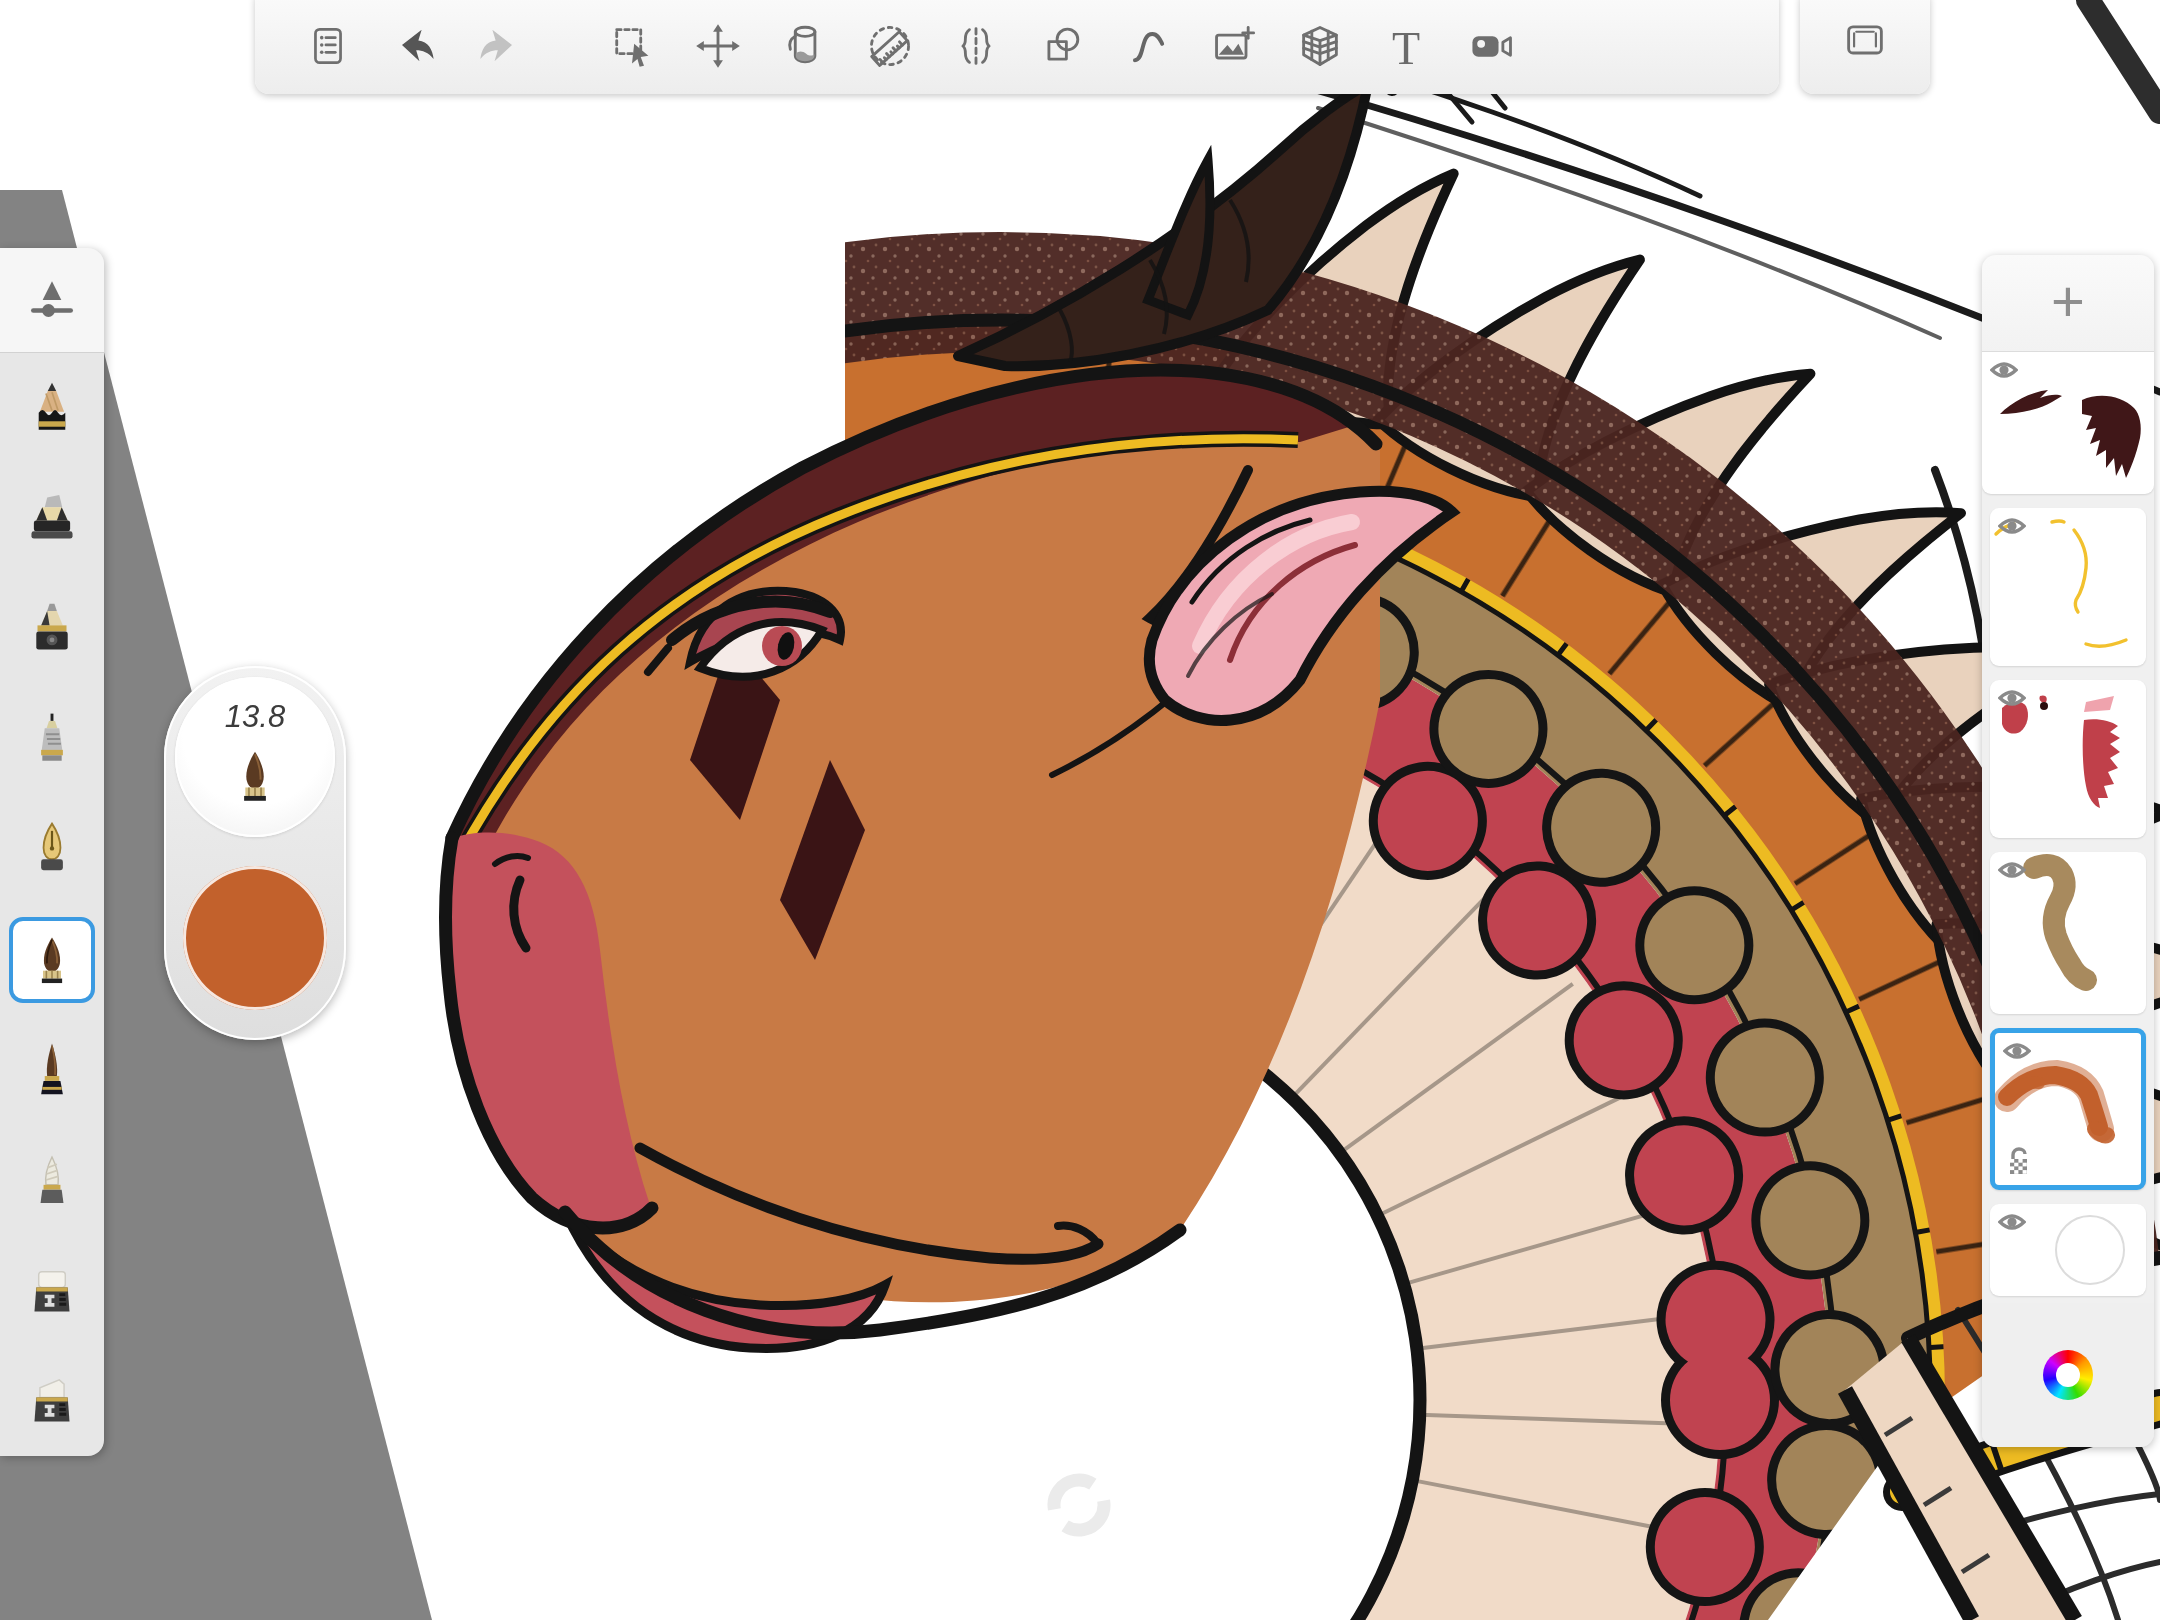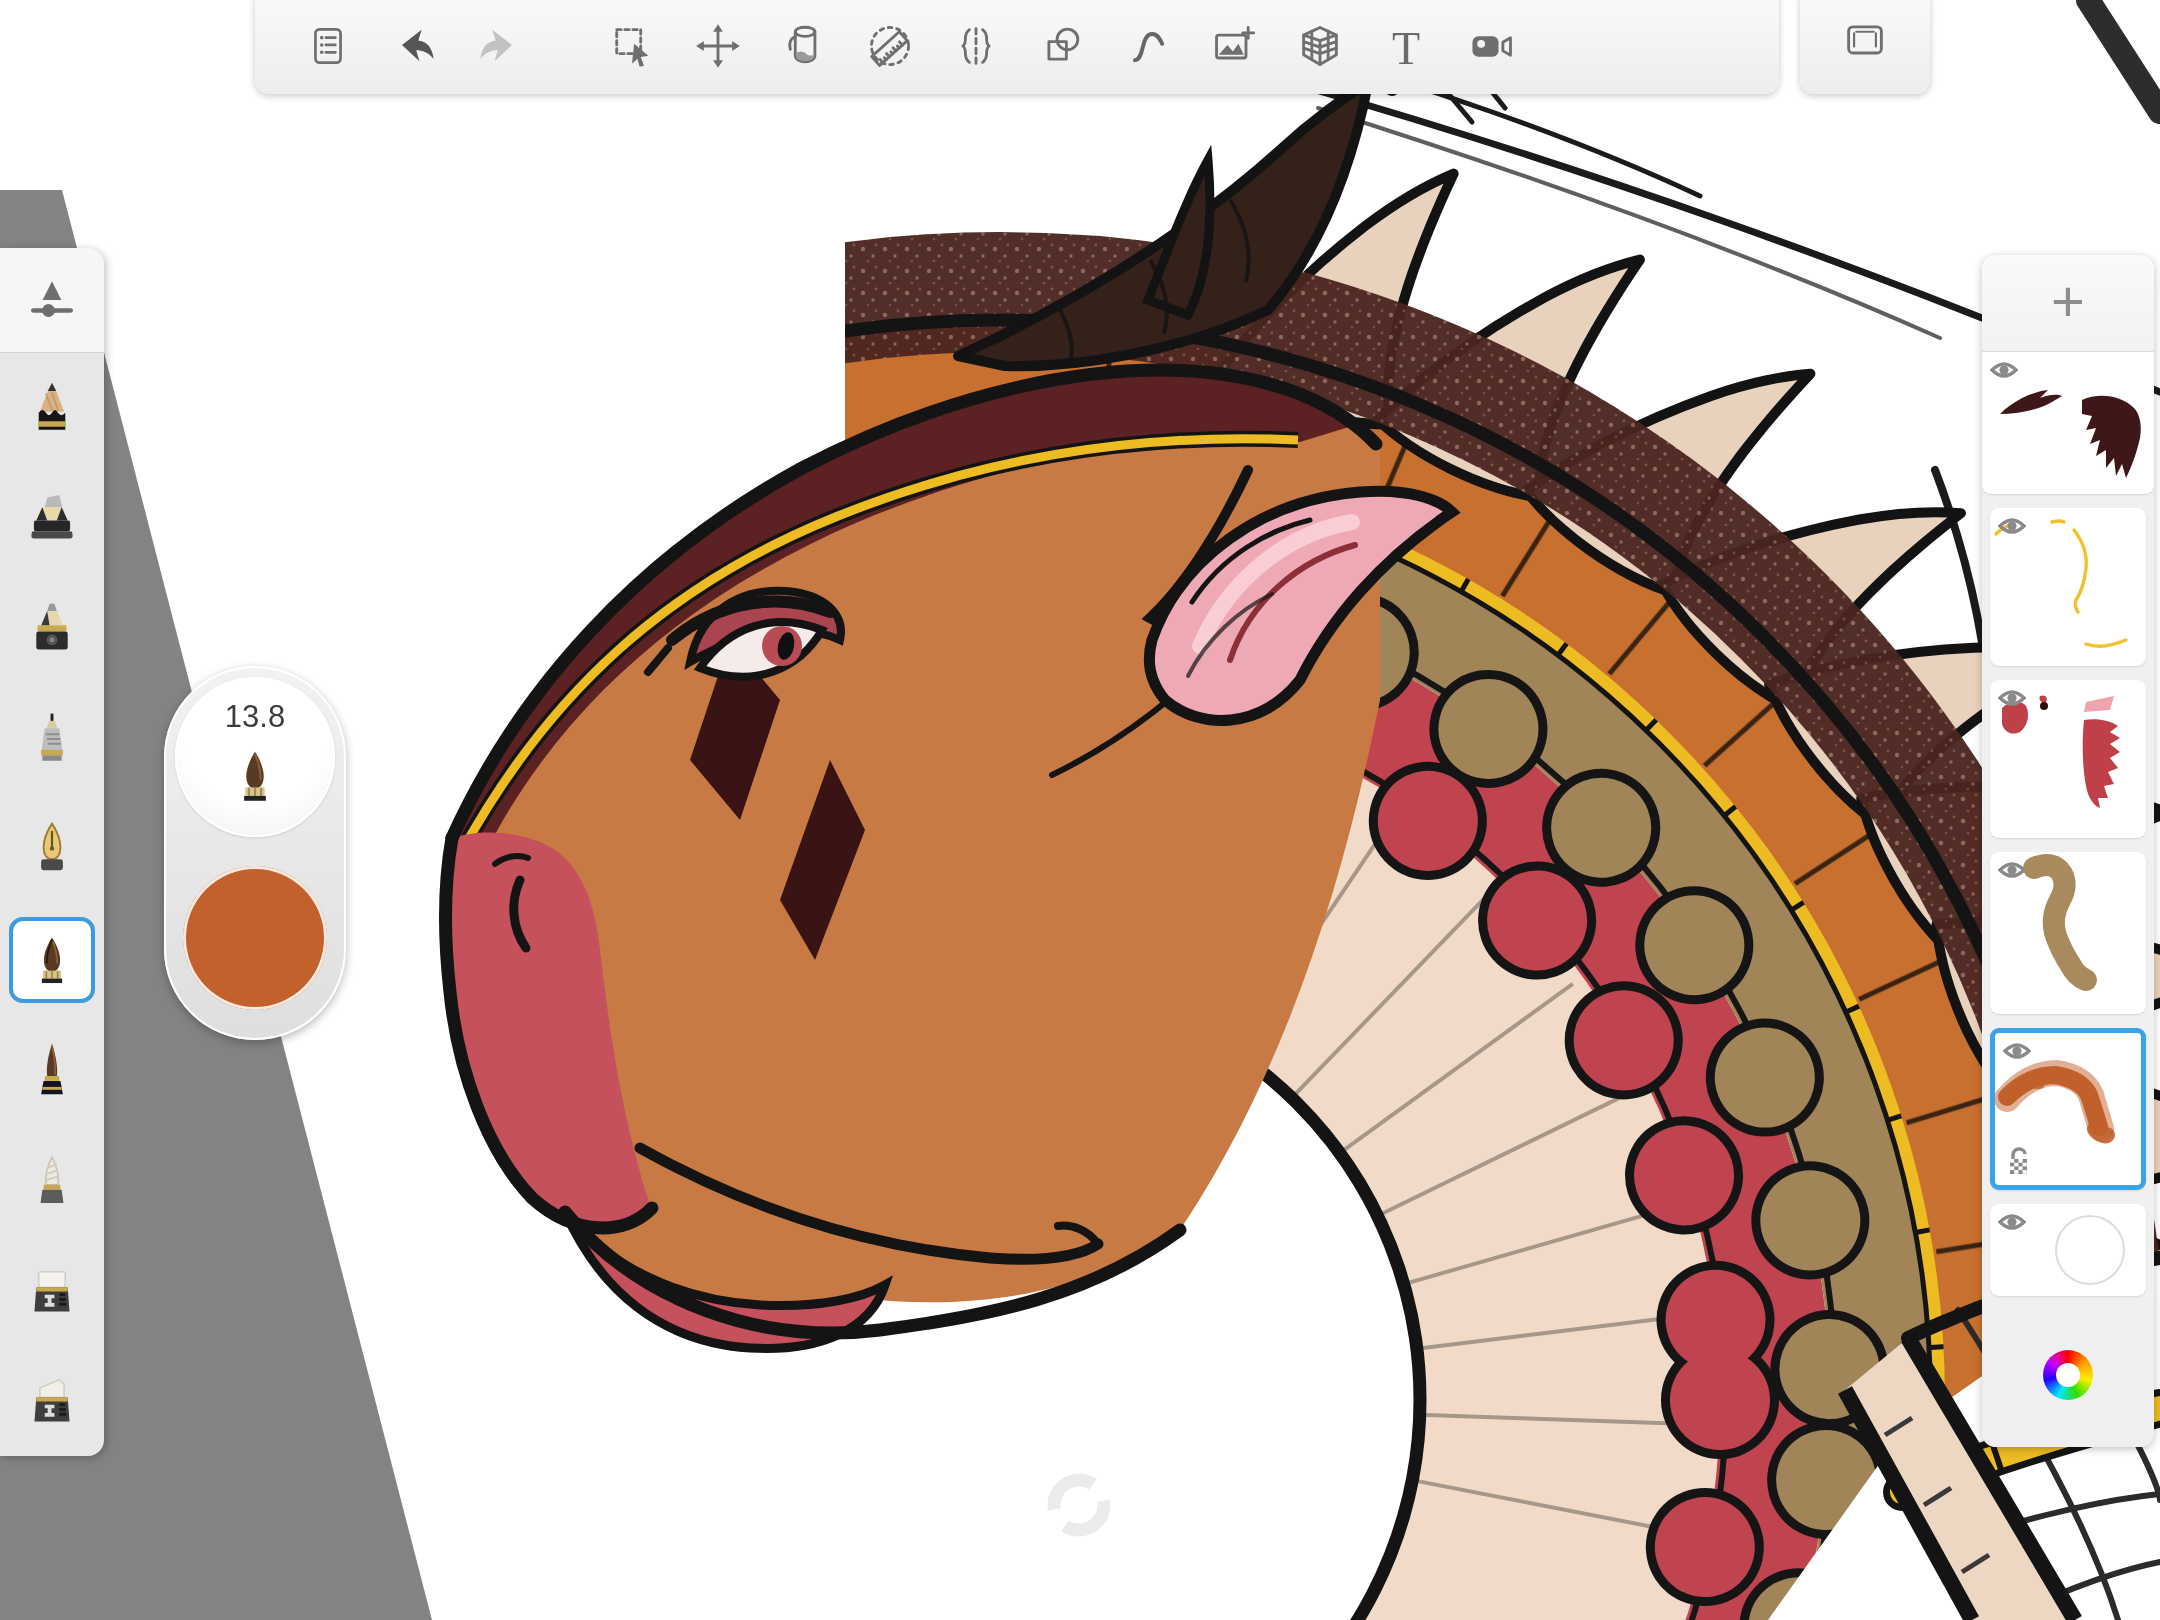--- a/index.html
+++ b/index.html
@@ -26,21 +26,21 @@
   .settingsCell{height:104px;background:#f6f6f6;border-radius:0 16px 0 0;
     border-bottom:1px solid #d2d2d2;display:flex;align-items:center;justify-content:center;}
   .brushCell{flex:1;display:flex;align-items:center;justify-content:center;position:relative;}
   .selBox{width:78px;height:78px;background:#fff;border:4px solid #3b9ae1;border-radius:14px;
     display:flex;align-items:center;justify-content:center;}
   
   .puck{position:absolute;left:164px;top:666px;width:182px;height:374px;border-radius:92px;
     background:linear-gradient(#f2f2f2,#dedede);box-shadow:0 3px 10px rgba(0,0,0,.28),inset 0 0 0 2px #fff;}
   .puckTop{position:absolute;left:11px;top:11px;width:160px;height:160px;border-radius:50%;
     background:radial-gradient(circle at 50% 35%,#ffffff 55%,#ededed);box-shadow:inset 0 0 0 2px #fff,0 1px 3px rgba(0,0,0,.12);
-    display:flex;flex-direction:column;align-items:center;}
+    display:flex;flex-direction:column;align-items:center;font-style:italic;}
   .puckSize{margin-top:22px;font-size:31px;color:#3c3c3c;}
   .puckBrush{margin-top:6px;}
   .puckColor{position:absolute;left:19px;top:200px;width:144px;height:144px;border-radius:50%;
     background:#c2612c;box-shadow:inset 0 0 0 3px rgba(255,255,255,.85);}
   
   .layers{position:absolute;left:1982px;top:255px;width:172px;height:1192px;
     background:#f0f0f0;border-radius:14px;box-shadow:0 2px 9px rgba(0,0,0,.25);
     display:flex;flex-direction:column;overflow:hidden;}
   .lheader{height:96px;background:linear-gradient(#fafafa,#f2f2f2);border-bottom:1px solid #ddd;
     display:flex;align-items:center;justify-content:center;}

